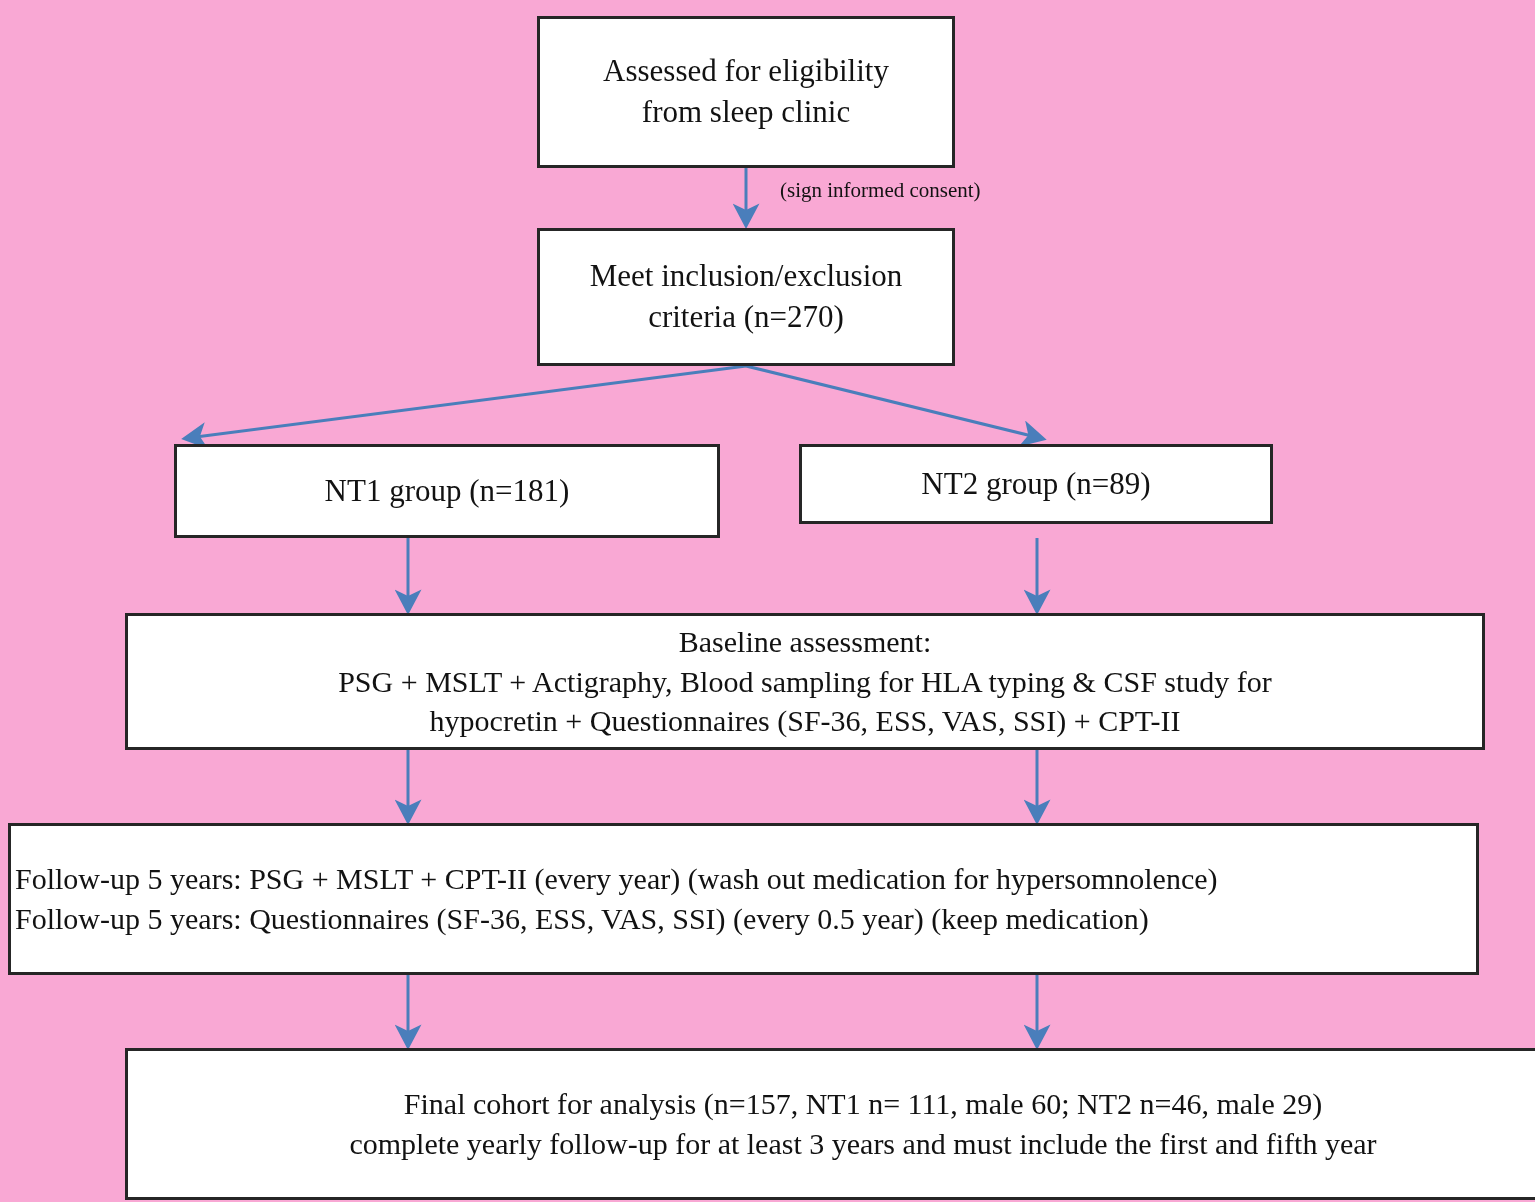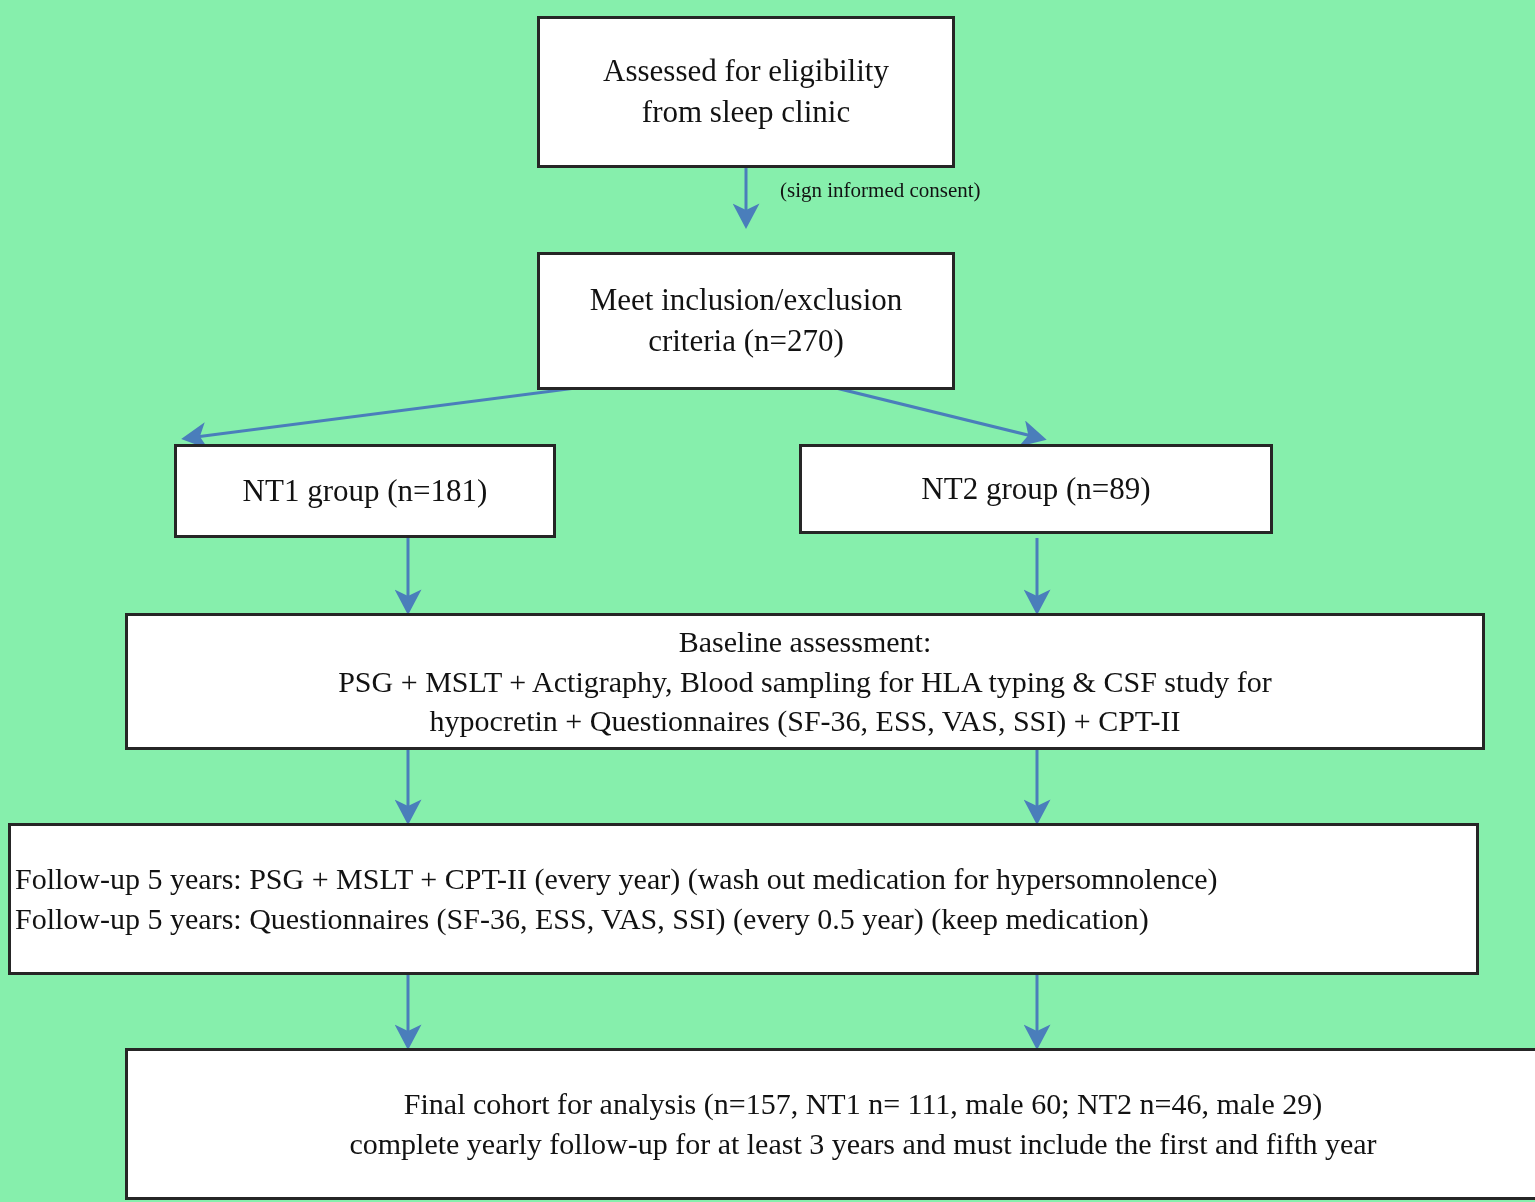--- a/index.html
+++ b/index.html
@@ -4,21 +4,21 @@
 <style>
   html, body {
     margin: 0;
     padding: 0;
     background: #ffffff;
   }
   #canvas {
     position: relative;
     width: 1535px;
     height: 1202px;
-    background: #86efac;
+    background: #f9a8d4;
     font-family: "Liberation Serif", "DejaVu Serif", serif;
     color: #111111;
     overflow: hidden;
   }
   .box {
     position: absolute;
     box-sizing: border-box;
     border: 3px solid #262626;
     background: #ffffff;
     display: flex;
@@ -35,23 +35,23 @@
   .box.align-left {
     justify-content: flex-start;
     text-align: left;
   }
   .box.align-left .txt {
     padding-left: 4px;
   }
 
   
   #box-eligibility   { left: 537px;  top: 16px;   width: 418px;  height: 152px; font-size: 31px; }
-  #box-criteria      { left: 537px;  top: 228px;  width: 418px;  height: 138px; font-size: 31px; margin-top: 24px; }
-  #box-nt1           { left: 174px;  top: 444px;  width: 382px;  height: 94px;  font-size: 31px; }
-  #box-nt2           { left: 799px;  top: 444px;  width: 474px;  height: 90px;  font-size: 31px; }
+  #box-criteria      { left: 537px;  top: 228px;  width: 418px;  height: 138px; font-size: 31px; }
+  #box-nt1           { left: 174px;  top: 444px;  width: 546px;  height: 94px;  font-size: 31px; }
+  #box-nt2           { left: 799px;  top: 444px;  width: 474px;  height: 80px;  font-size: 31px; }
   #box-baseline      { left: 125px;  top: 613px;  width: 1360px; height: 137px; font-size: 30px; }
   #box-followup      { left: 8px;    top: 823px;  width: 1471px; height: 152px; font-size: 30px; }
   #box-final         { left: 125px;  top: 1048px; width: 1476px; height: 152px; font-size: 30px; }
 
   .note {
     position: absolute;
     font-size: 21px;
     color: #121212;
     white-space: nowrap;
   }

